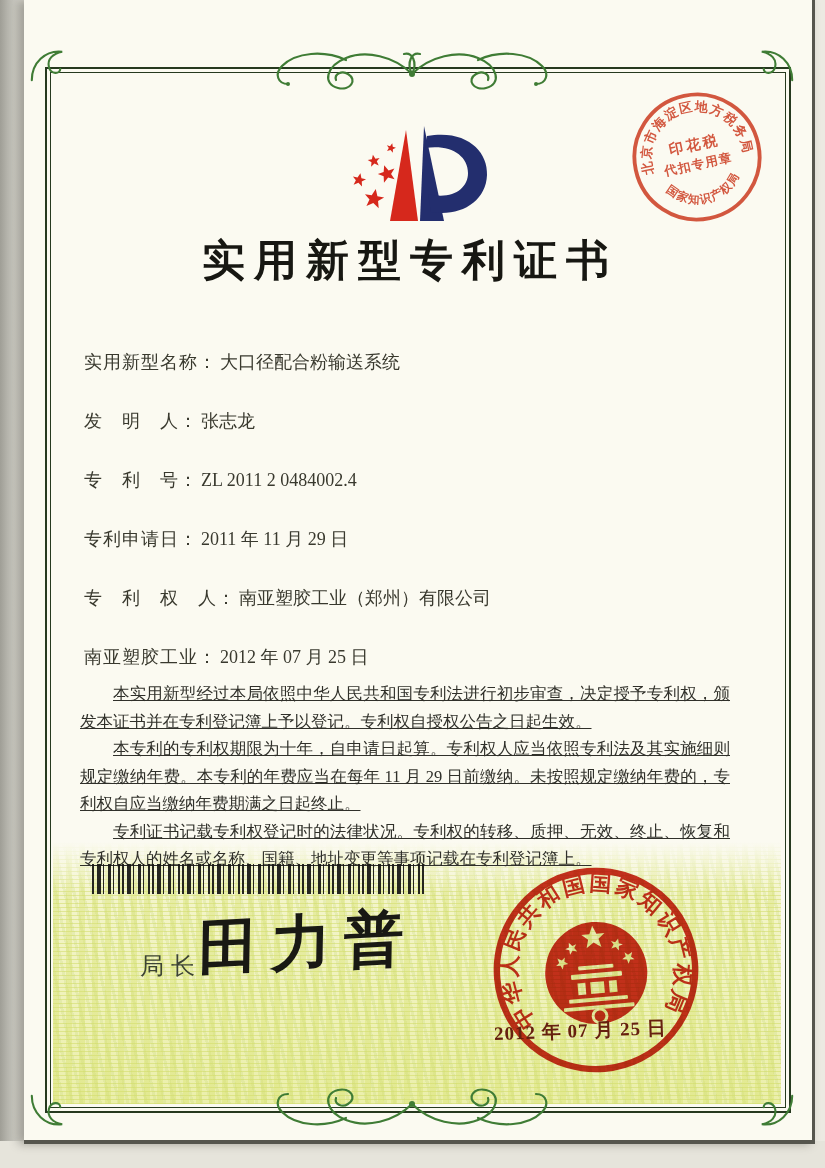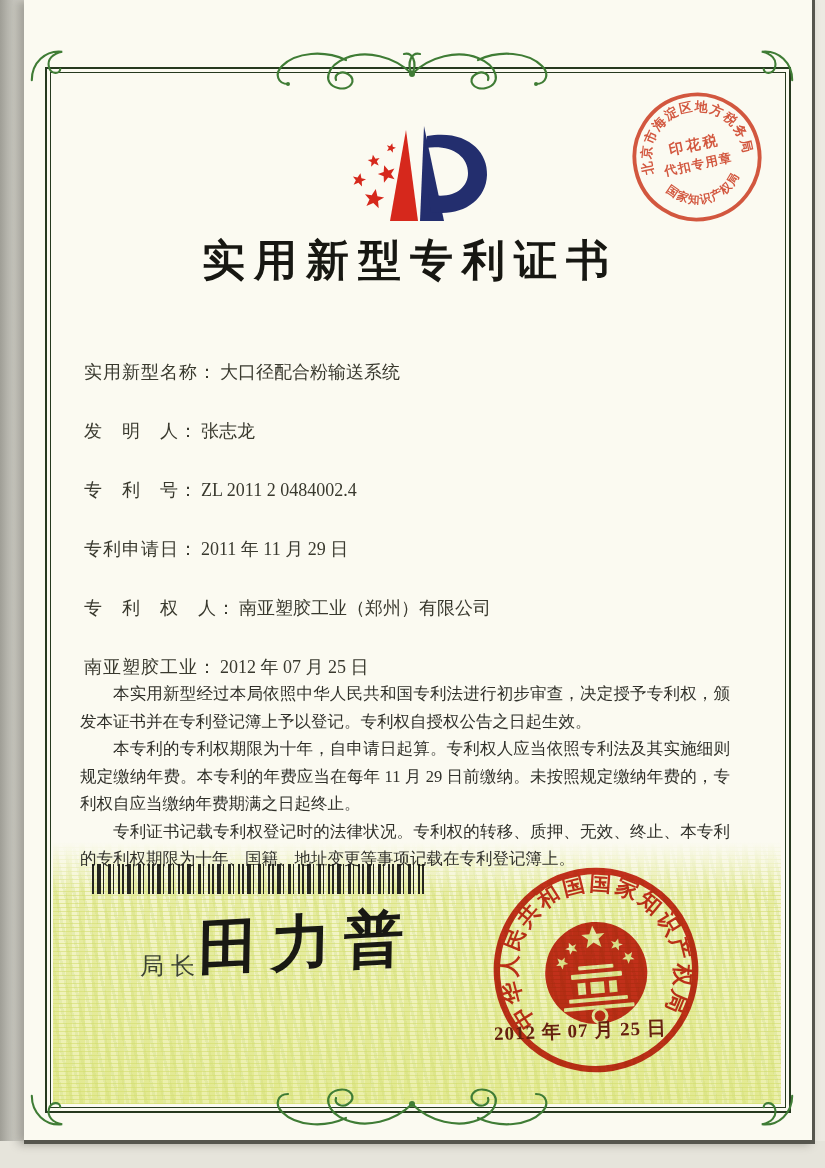--- a/index.html
+++ b/index.html
@@ -33,27 +33,27 @@
       linear-gradient(180deg,#f5f6d2,#ebefab);
   }
   .ornament{position:absolute;z-index:4;pointer-events:none;}
   .cert-no{position:absolute;left:84px;top:118px;z-index:5;
     font-size:17px;letter-spacing:4px;color:#46463c;}
   .logo{position:absolute;left:334px;top:124px;width:164px;height:104px;z-index:5;}
   .stamp-seal{position:absolute;left:620px;top:80px;width:154px;height:154px;z-index:6;
     mix-blend-mode:multiply;opacity:.88;}
   .title{position:absolute;left:50px;top:232px;width:720px;text-align:center;z-index:5;
     font-size:43px;font-weight:bold;letter-spacing:9px;color:#171712;}
-  .fields{position:absolute;left:84px;top:360px;width:650px;z-index:5;
+  .fields{position:absolute;left:84px;top:350px;width:650px;z-index:5;
     display:flex;flex-direction:column;gap:35px;font-size:18px;color:#39392e;justify-content:space-between;}
   .field-row{white-space:nowrap;}
   .field-label{letter-spacing:1px;}
   .field-value{margin-left:3px;}
   .paras{position:absolute;left:80px;top:680px;width:650px;z-index:5;
-    font-size:16.5px;line-height:1.67;text-align:justify;color:#30302a;}
+    font-size:16.5px;line-height:1.67;text-align:justify;color:#30302a;text-decoration:underline;}
   .paras p{margin:0;text-indent:2em;}
   .barcode{position:absolute;left:92px;top:864px;width:332px;height:30px;z-index:5;opacity:.93;
     background:repeating-linear-gradient(90deg,
       #161614 0 2px,transparent 2px 5px,
       #161614 5px 9px,transparent 9px 11px,
       #161614 11px 12px,transparent 12px 16px,
       #161614 16px 19px,transparent 19px 21px,
       #161614 21px 22px,transparent 22px 26px,
       #161614 26px 28px,transparent 28px 30px);}
   .sig-title{position:absolute;left:140px;top:950px;z-index:5;
@@ -172,21 +172,21 @@
       <span class="field-label">专　利　权　人：</span><span class="field-value">南亚塑胶工业（郑州）有限公司</span>
     </div>
     <div class="field-row">
       <span class="field-label">南亚塑胶工业：</span><span class="field-value">2012 年 07 月 25 日</span>
     </div>
   </div>
 
   <div class="paras">
     <p>本实用新型经过本局依照中华人民共和国专利法进行初步审查，决定授予专利权，颁发本证书并在专利登记簿上予以登记。专利权自授权公告之日起生效。</p>
     <p>本专利的专利权期限为十年，自申请日起算。专利权人应当依照专利法及其实施细则规定缴纳年费。本专利的年费应当在每年 11 月 29 日前缴纳。未按照规定缴纳年费的，专利权自应当缴纳年费期满之日起终止。</p>
-    <p>专利证书记载专利权登记时的法律状况。专利权的转移、质押、无效、终止、本专利的专利权期限为十年、国籍、地址变更等事项记载在专利登记簿上。</p>
+    <p>专利证书记载专利权登记时的法律状况。专利权的转移、质押、无效、终止、恢复和专利权人的姓名或名称、国籍、地址变更等事项记载在专利登记簿上。</p>
   </div>
 
   <div class="barcode"></div>
 
   <div class="sig-title">局长</div>
   <div class="sig-name">田力普</div>
 
   <svg class="big-seal seal-text" viewBox="0 0 220 220">
     <defs>
       <path id="sealArc" d="M 41.3,152.9 A 81,81 0 1 1 178.7,152.9"></path>

